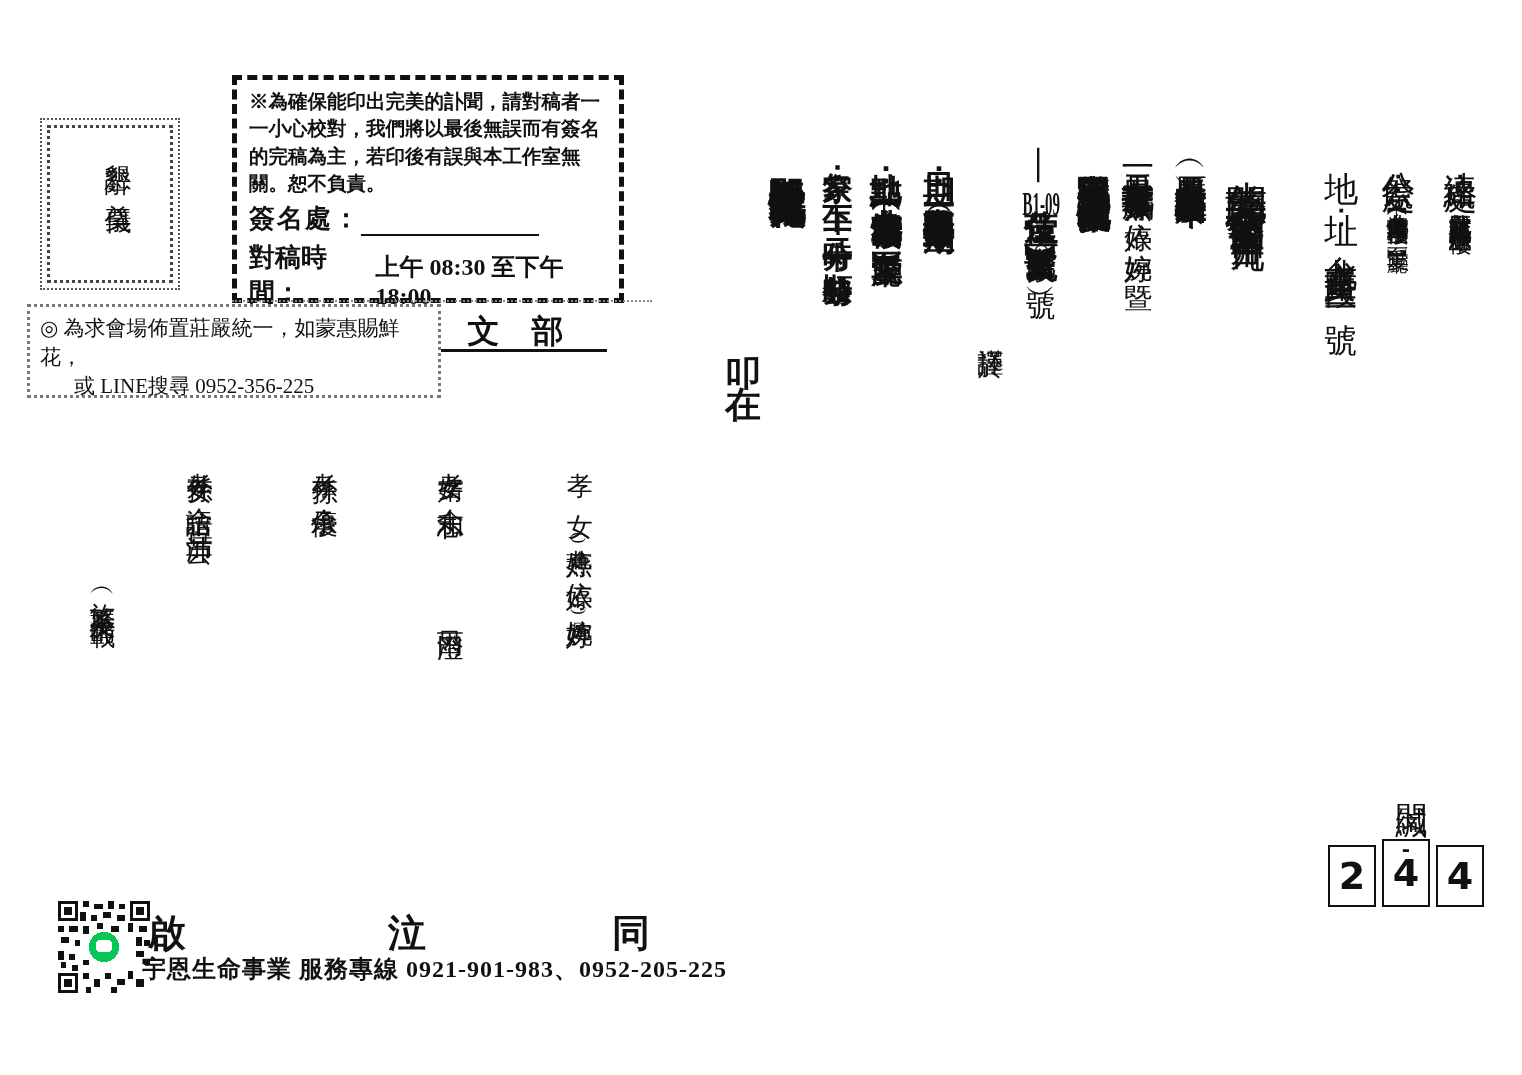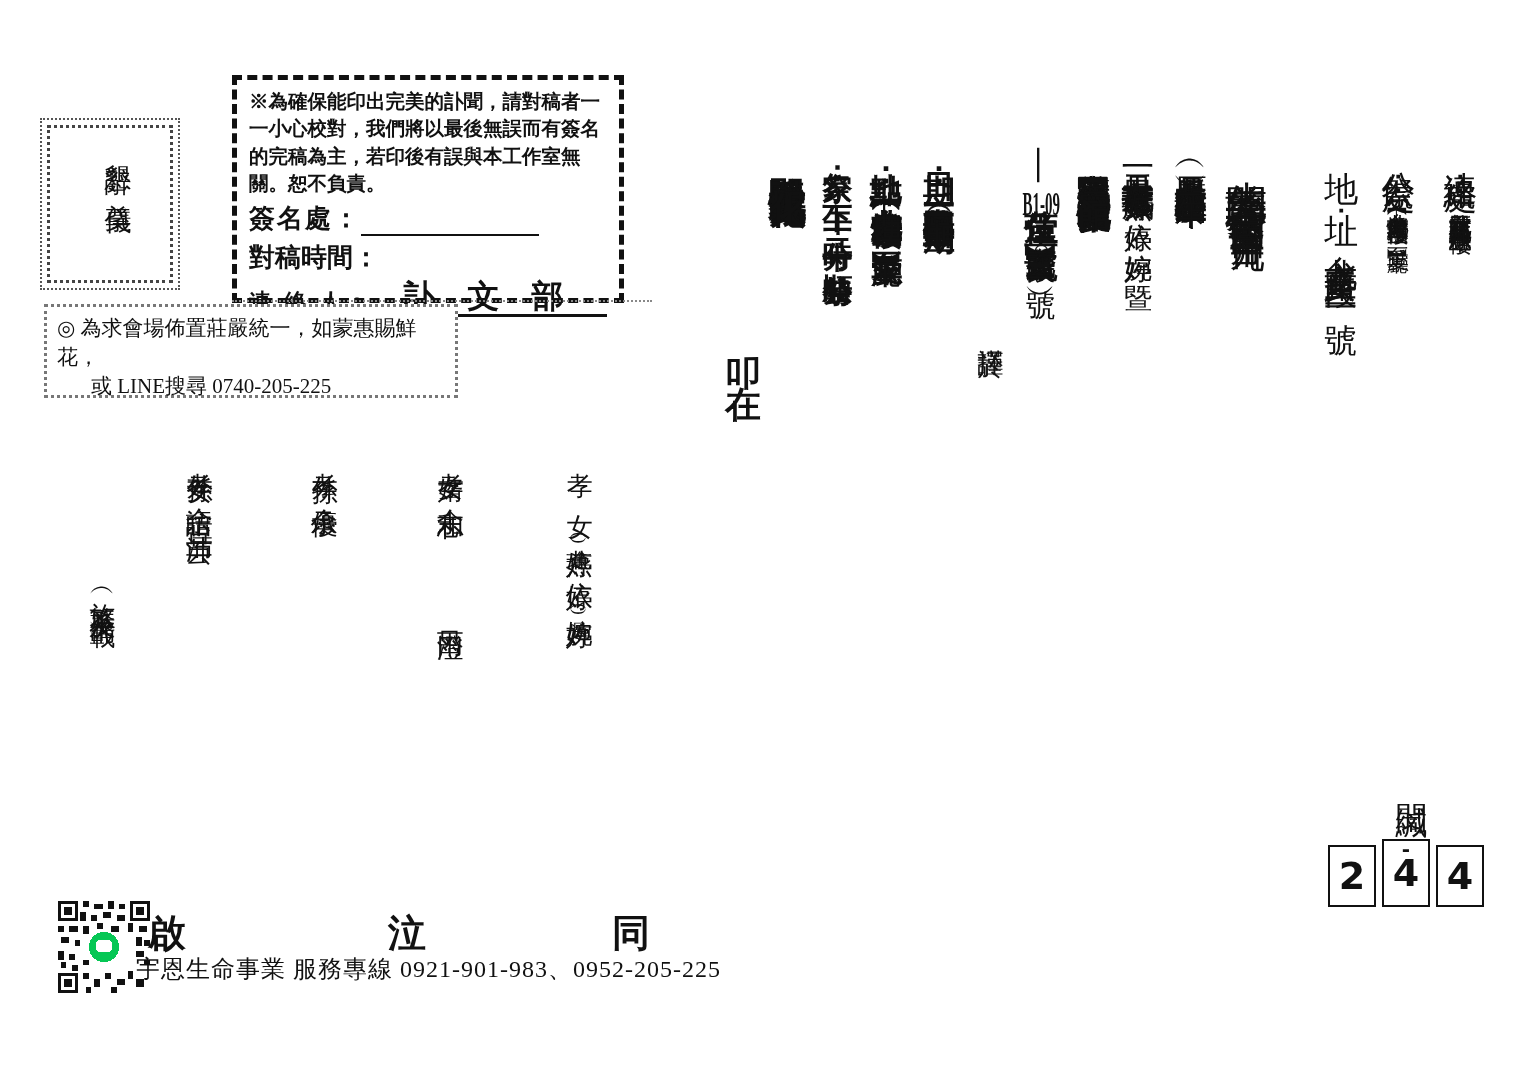--- a/index.html
+++ b/index.html
@@ -63,38 +63,38 @@
   .sig-lbl{font-size:26px; font-weight:bold; letter-spacing:2px;}
   .sig-line{display:inline-block; width:178px; border-bottom:2px solid #111; height:1em;}
   .time-lbl{font-size:26px; font-weight:bold;}
   .time-val{font-size:24px; font-weight:bold; margin-left:6px;}
   .cp-lbl{font-size:22px; font-weight:bold; letter-spacing:4px;}
   .cp-val{flex:1; border-bottom:3px solid #111; text-align:center;
     font-size:32px; font-weight:bold; letter-spacing:12px; line-height:1.1;}
   
   .dotted-rule{position:absolute; left:232px; top:300px; width:420px; border-top:2px dotted #888;}
   .flower-box{
-    position:absolute; left:44px; top:304px; width:414px; height:94px;
+    position:absolute; left:27px; top:304px; width:414px; height:94px;
     border:3px dotted #777; box-sizing:border-box; padding:7px 10px;
     font-size:21px; line-height:1.38; background:#fff;
   }
   .flower-box .indent{padding-left:34px;}
   
   .seal-name{position:absolute; left:1390px; top:778px; writing-mode:vertical-rl;
     font-size:32px; letter-spacing:4px;}
   .seal-box{
     position:absolute; width:44px; height:58px; border:2px solid #111;
     display:flex; align-items:center; justify-content:center; background:#fff;
     font-family:"DejaVu Sans","Liberation Sans",sans-serif; font-weight:bold; font-size:38px;
   }
   .seal-box .mark{position:absolute; top:-2px; left:50%; transform:translateX(-50%);
     font-size:20px; line-height:1;}
   
   .close-char{position:absolute; font-size:38px; font-weight:bold; letter-spacing:0;}
-  .service-line{position:absolute; left:136px; top:953px; font-size:24px; letter-spacing:1px;}
+  .service-line{position:absolute; left:142px; top:953px; font-size:24px; letter-spacing:1px;font-weight:bold;}
   .qr{position:absolute; left:58px; top:901px;}
 </style>
 </head>
 <body>
 
 <div class="page">
 
   <div class="condolence-outer">
     <div class="condolence-inner">
       <div class="condolence-text">
@@ -104,32 +104,33 @@
   </div>
 
   <div class="proof-box">
     <p class="proof-warning">※為確保能印出完美的訃聞，請對稿者一一小心校對，我們將以最後無誤而有簽名的完稿為主，若印後有誤與本工作室無關。恕不負責。</p>
     <div class="proof-row">
       <span class="sig-lbl">簽名處：</span>
       <span class="sig-line"></span>
     </div>
     <div class="proof-row">
       <span class="time-lbl">對稿時間：</span>
+      <span class="time-val">上午 08:30 至下午 18:00</span>
     </div>
     <div class="proof-row">
       <span class="cp-lbl">連 絡 人：</span>
       <span class="cp-val">訃 文 部</span>
     </div>
   </div>
 
   <div class="dotted-rule"></div>
 
   <div class="flower-box">
     <div>◎ 為求會場佈置莊嚴統一，如蒙惠賜鮮花，</div>
-    <div class="indent">或 LINE搜尋 0740-205-225</div>
+    <div class="indent">或 LINE搜尋 0952-356-225</div>
   </div>
 
   <div class="vcol" style="left:1441px; top:145px">
     <span class="info-lbl">連絡處：</span><span class="info-val-sm">新北市林口區文化三路二段二八八號二十五樓</span>
   </div>
 
   <div class="vcol" style="left:1379px; top:145px">
     <span class="info-lbl">公祭處：</span><span class="info-val-xs">台北市懷愛館【景行樓四樓—至愛一廳】</span>
   </div>
 

